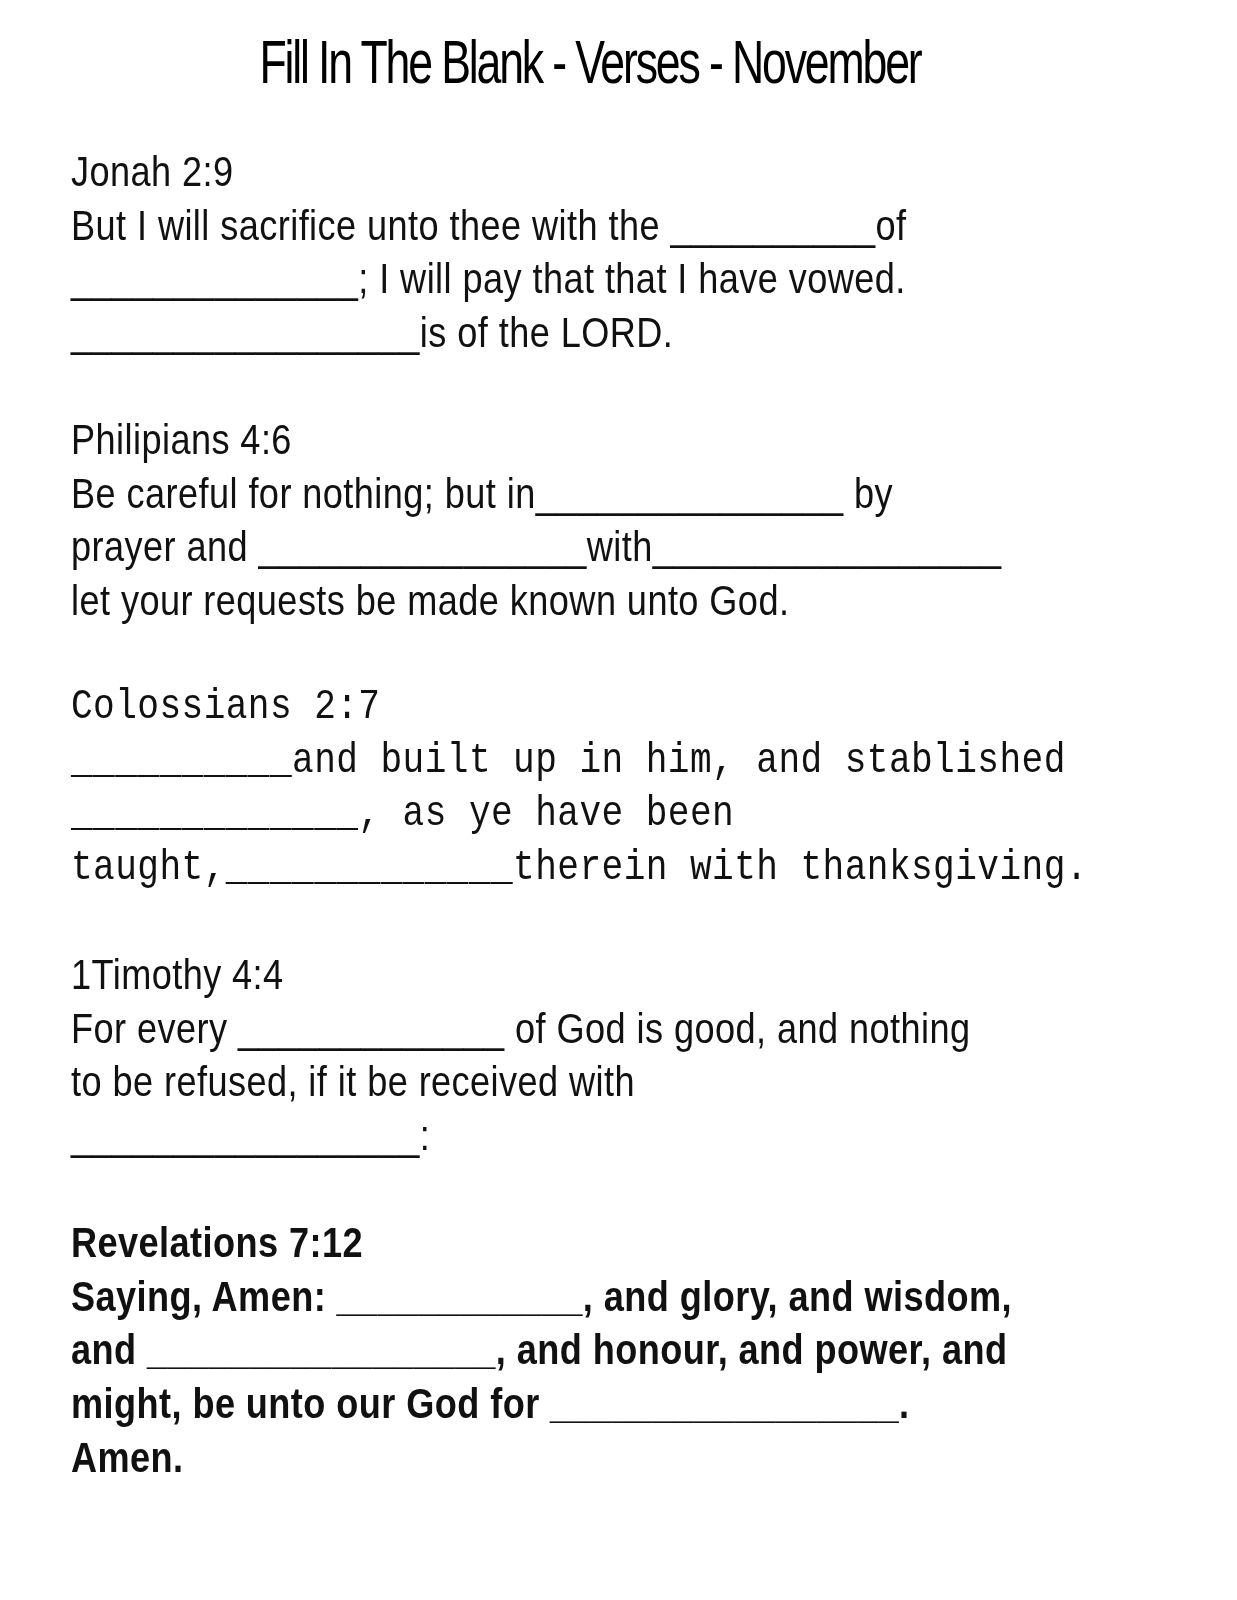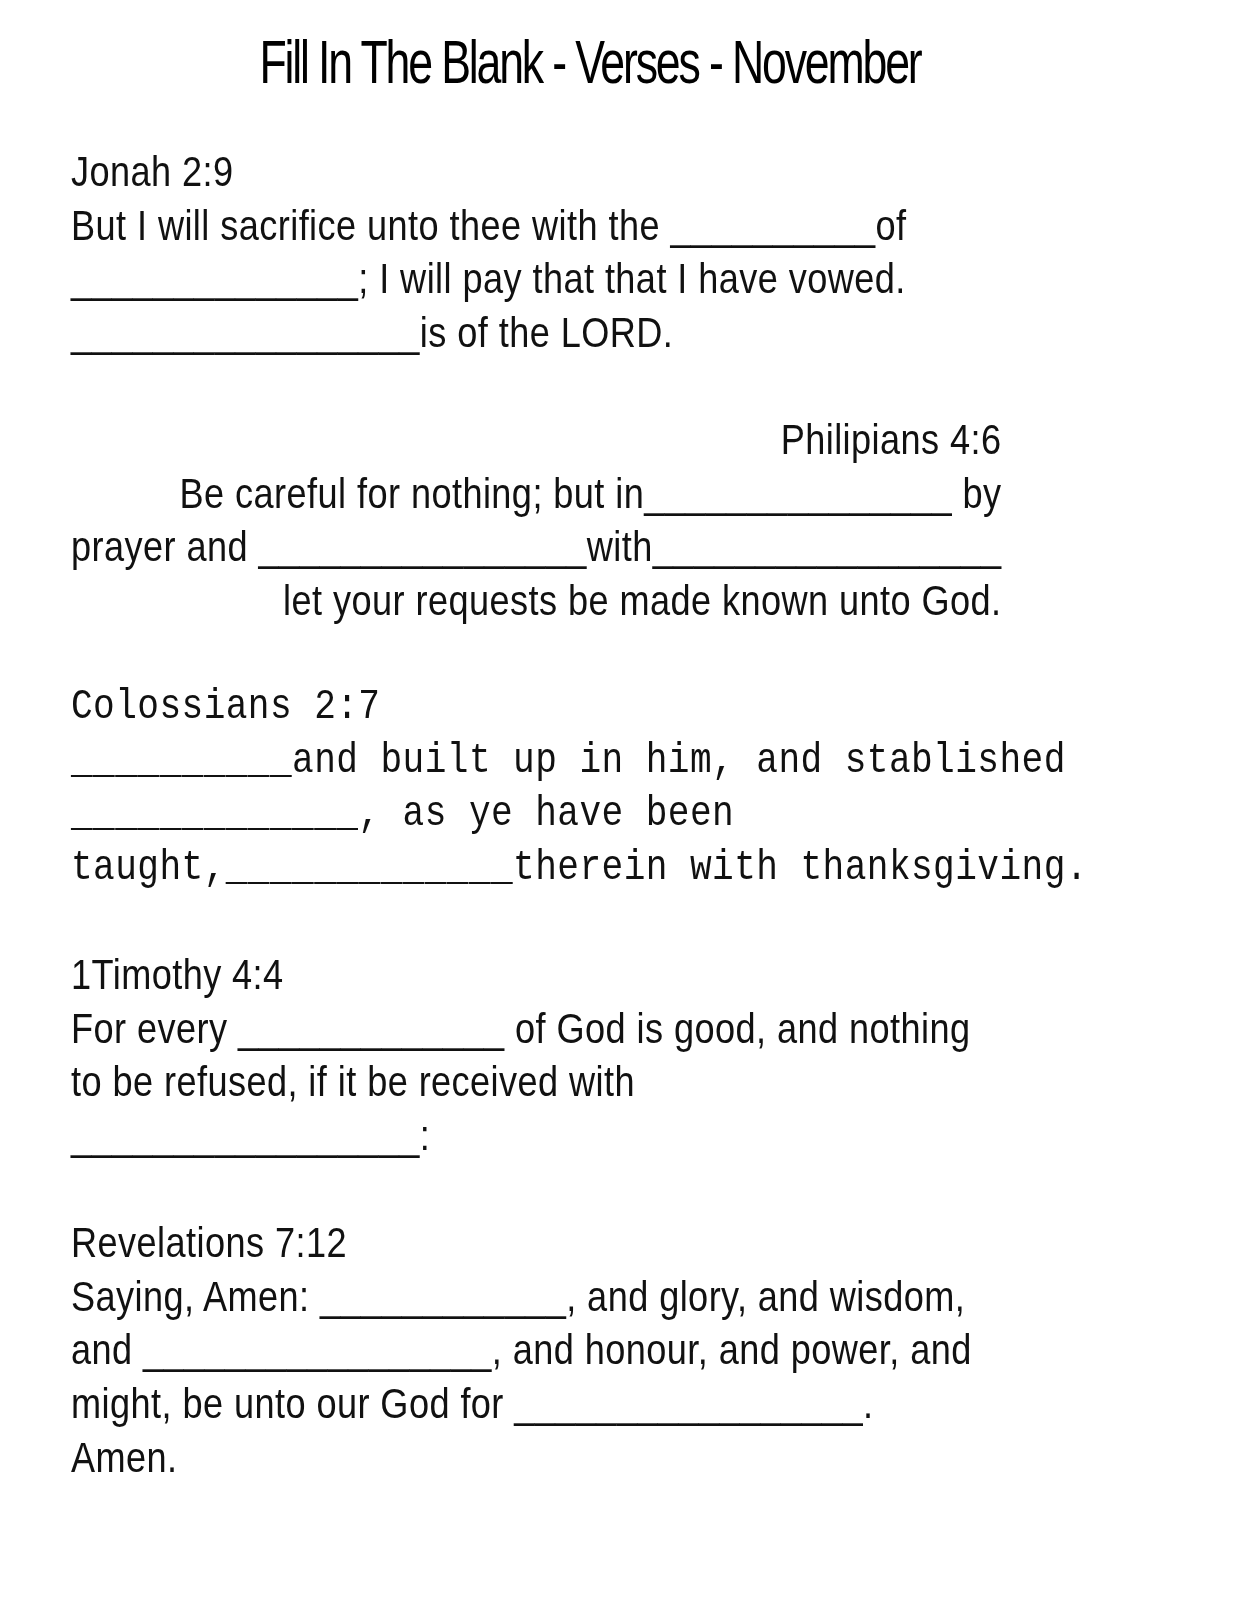--- a/index.html
+++ b/index.html
@@ -21,40 +21,40 @@
 
 <div class="title">Fill In The Blank - Verses - November</div>
 
 <div class="block" style="top:145px;">
   <div class="line">Jonah 2:9</div>
   <div class="line">But I will sacrifice unto thee with the __________of</div>
   <div class="line">______________; I will pay that that I have vowed.</div>
   <div class="line">_________________is of the LORD.</div>
 </div>
 
-<div class="block" style="top:413px;text-align:right;">
+<div class="block" style="top:413px;">
   <div class="line">Philipians 4:6</div>
   <div class="line">Be careful for nothing; but in_______________ by</div>
   <div class="line">prayer and ________________with_________________</div>
   <div class="line">let your requests be made known unto God.</div>
 </div>
 
 <div class="block" style="top:681px;font-family:Liberation Mono, monospace;">
   <div class="line">Colossians 2:7</div>
   <div class="line">__________and built up in him, and stablished</div>
   <div class="line">_____________, as ye have been</div>
   <div class="line">taught,_____________therein with thanksgiving.</div>
 </div>
 
 <div class="block" style="top:948px;">
   <div class="line">1Timothy 4:4</div>
   <div class="line">For every _____________ of God is good, and nothing</div>
   <div class="line">to be refused, if it be received with</div>
   <div class="line">_________________:</div>
 </div>
 
-<div class="block" style="top:1216px;">
+<div class="block" style="top:1216px;font-weight:bold;">
   <div class="line">Revelations 7:12</div>
   <div class="line">Saying, Amen: ____________, and glory, and wisdom,</div>
   <div class="line">and _________________, and honour, and power, and</div>
   <div class="line">might, be unto our God for _________________.</div>
   <div class="line">Amen.</div>
 </div>
 
 </body></html>

